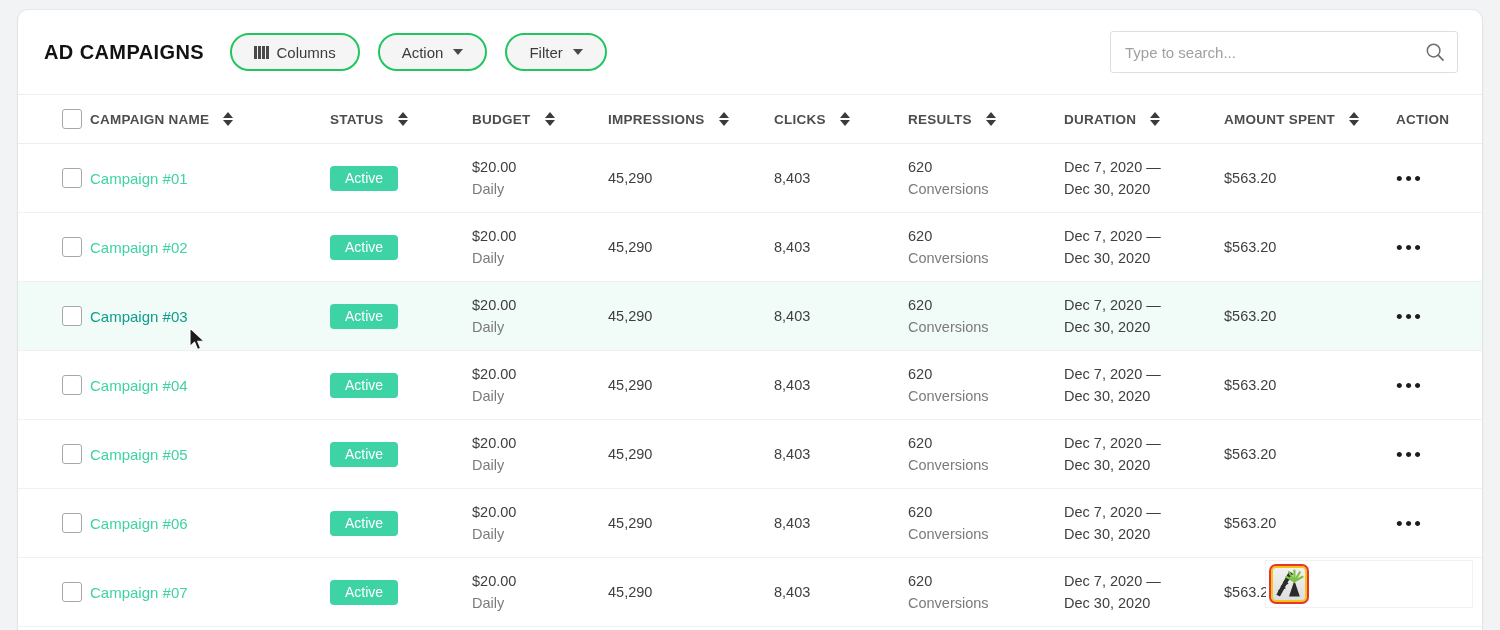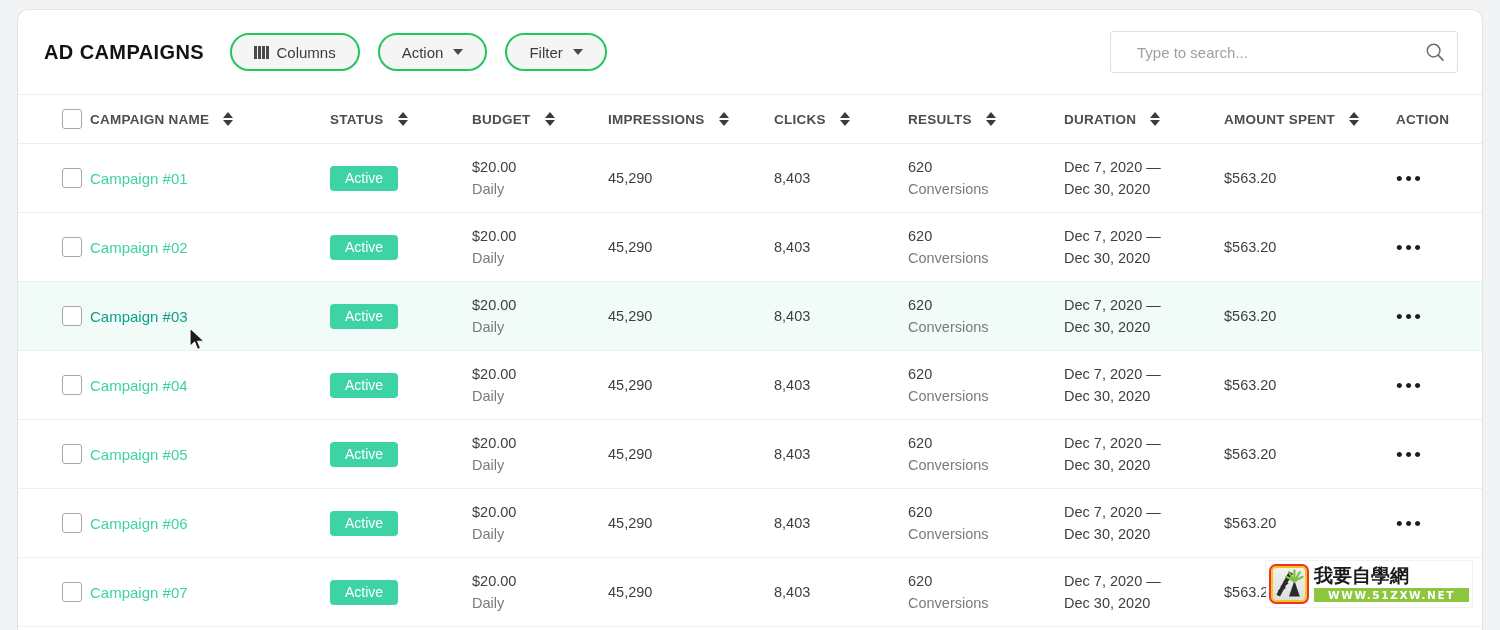--- a/index.html
+++ b/index.html
@@ -83,21 +83,21 @@
     width: 348px; height: 42px;
   }
   .search-wrap input {
     width: 100%; height: 100%;
     border: 1px solid #dededf;
     background: #fff;
     border-radius: 3px;
     font-size: 15px;
     color: #3c3c3c;
     font-family: "Liberation Sans", sans-serif;
-    padding: 0 44px 0 26px;
+    padding: 0 44px 0 14px;
     outline: none;
   }
   .search-wrap input::placeholder { color: #a0a0a2; }
   .search-ico {
     position: absolute; right: 13px; top: 50%;
     transform: translateY(-50%);
     width: 20px; height: 20px;
     cursor: pointer;
   }
 
@@ -457,18 +457,14 @@
         <path d="M20 34 L26 16 L32 34 Z" fill="#2b2b2b"></path>
         <g stroke="#7bc142" stroke-width="2.4" stroke-linecap="round" fill="none">
           <path d="M26 17 L20 7"></path>
             <path d="M26 17 L26 5"></path>
             <path d="M26 17 L32 7"></path>
           <path d="M26 17 L35 12"></path>
             <path d="M26 17 L17 12"></path>
         </g>
       </svg>
     </div>
-    <div class="wm-right">
-      <div class="wm-cn">我要自學網</div>
-      <div class="wm-url">WWW.51ZXW.NET</div>
-    </div>
   </div>
 </div>
 
 </body></html>

